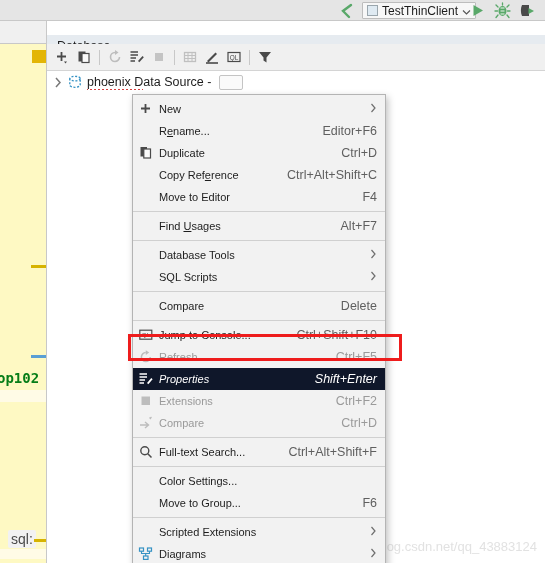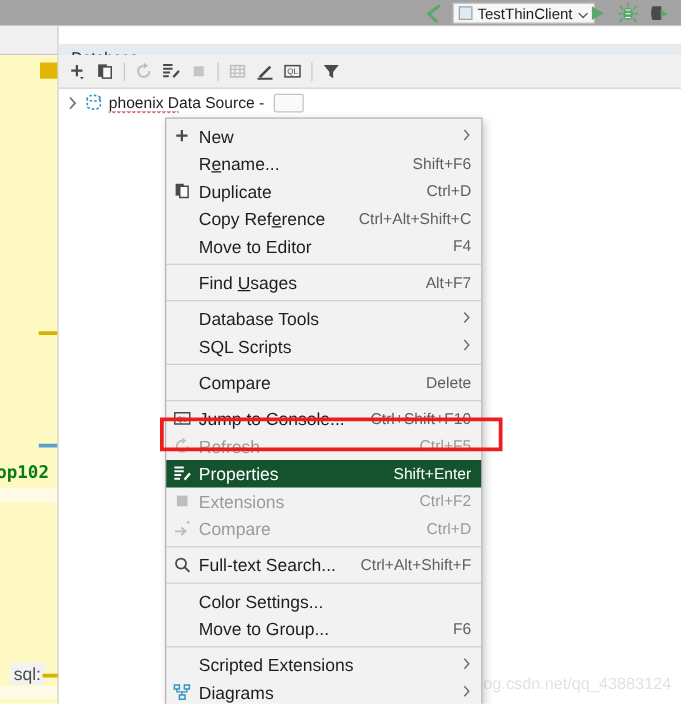--- a/index.html
+++ b/index.html
@@ -16,21 +16,21 @@
     overflow: hidden;
     position: relative;
     -webkit-font-smoothing: antialiased;
   }
 
   
   .top-toolbar {
     position: absolute;
     left: 0; top: 0;
     width: 545px; height: 21px;
-    background: #a3a3a3;
+    background: #e5e5e5;
     border-bottom: 1px solid #c8c8c8;
     box-sizing: border-box;
   }
   .back-arrow {
     position: absolute;
     left: 337px; top: 2px;
     width: 20px; height: 17px;
   }
   .run-config {
     position: absolute;
@@ -265,42 +265,43 @@
   }
   .mi .mi-icon {
     width: 18px; height: 16px;
     flex: 0 0 auto;
     display: flex;
     align-items: center;
     justify-content: center;
     margin-right: 4px;
   }
   .mi .mi-label {
-    font-size: 14px;
+    font-size: 11px;
     color: #1d1d1d;
     flex: 1 1 auto;
     overflow: visible;
   }
   .mi .mi-accel {
     font-size: 12.5px;
     color: #5f5f5f;
     flex: 0 0 auto;
     margin-left: 16px;
   }
   .mi .mi-arrow {
     flex: 0 0 auto;
     margin-left: 16px;
     color: #6e6e6e;
     font-size: 12px;
     line-height: 1;
   }
   .mi.disabled .mi-label,
   .mi.disabled .mi-accel { color: #9a9a9a; }
   .mi.selected {
-    background: #14532d;
+    background: #0f172a;
+    font-style: italic;
   }
   .mi.selected .mi-label,
   .mi.selected .mi-accel { color: #ffffff; font-weight: normal; }
   .mi-sep {
     height: 1px;
     background: #d0d0d0;
     margin: 3px 0;
   }
   .mnem { text-decoration: underline; }
 
@@ -472,21 +473,21 @@
         </svg>
       </span>
       <span class="mi-label">New</span>
       <span class="mi-arrow"><svg width="7" height="10" viewBox="0 0 7 10">
           <path d="M1.5 1 L5 5 L1.5 9" stroke="#6e6e6e" stroke-width="1.2" fill="none"></path>
         </svg></span>
     </div>
     <div class="mi">
       <span class="mi-icon"></span>
       <span class="mi-label">R<span class="mnem">e</span>name...</span>
-      <span class="mi-accel">Shift+F6</span>
+      <span class="mi-accel">Editor+F6</span>
     </div>
     <div class="mi">
       <span class="mi-icon">
         <svg width="16" height="16" viewBox="0 0 16 16">
           <rect x="2.5" y="2" width="6.5" height="9.5" fill="#4a4a4a"></rect>
           <rect x="5.8" y="4" width="6.7" height="9" fill="#fafafa" stroke="#4a4a4a" stroke-width="1.2"></rect>
         </svg>
       </span>
       <span class="mi-label">Duplicate</span>
       <span class="mi-accel">Ctrl+D</span>

